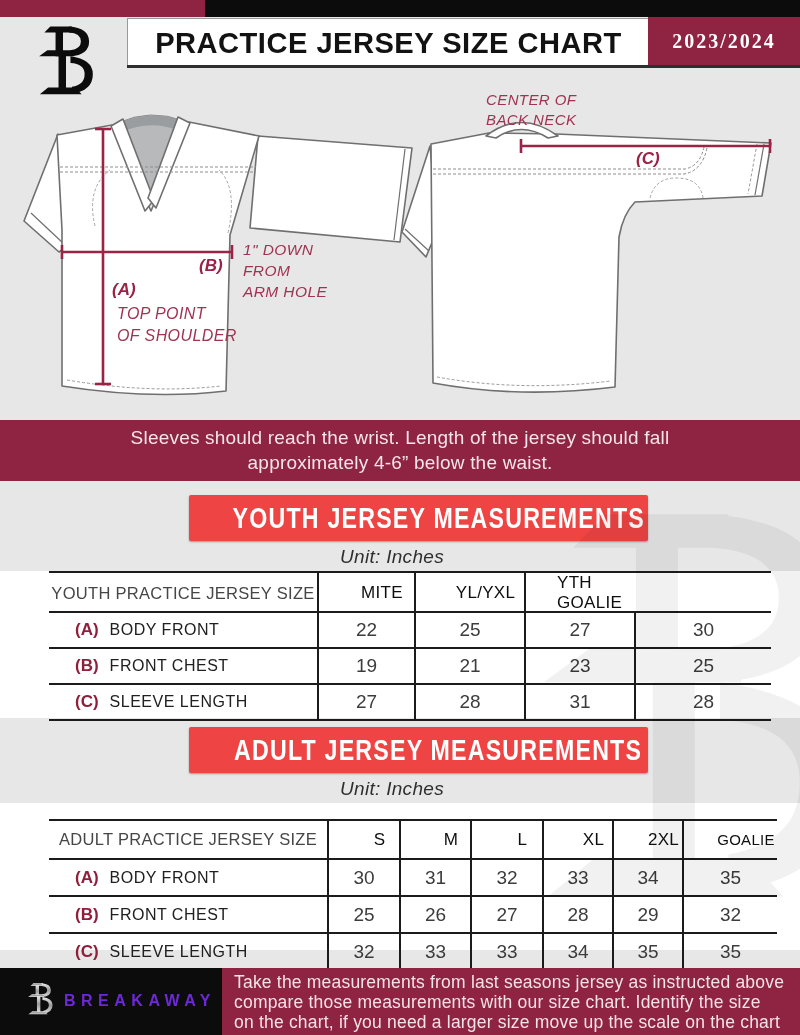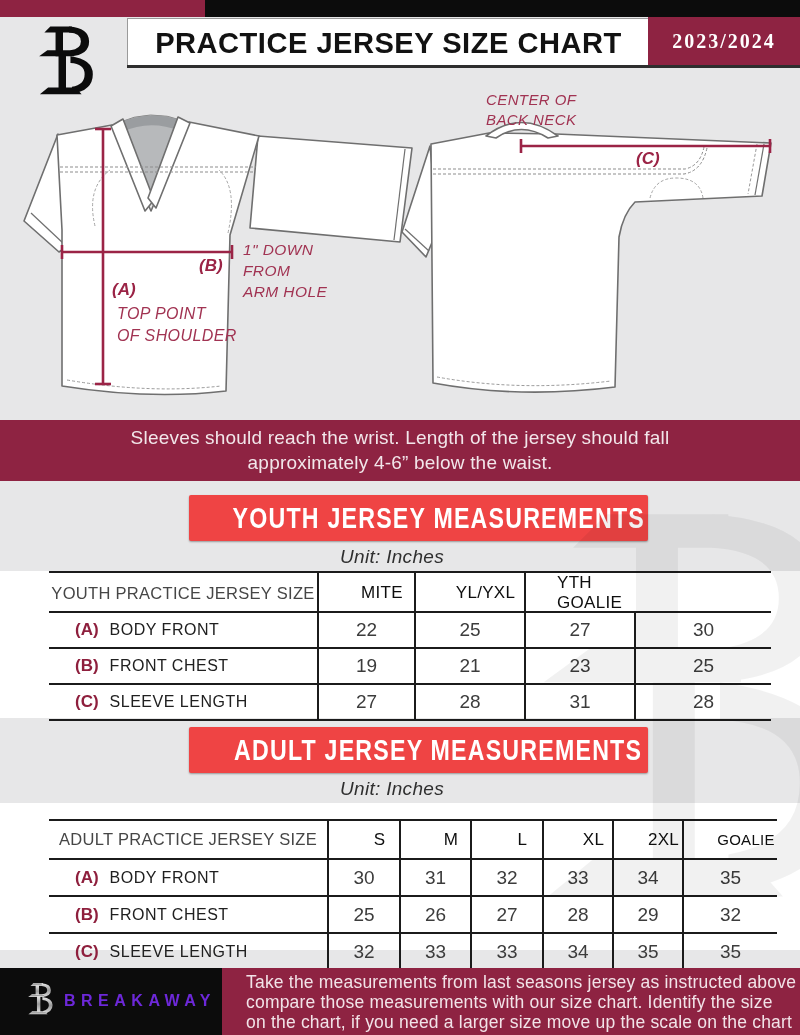--- a/index.html
+++ b/index.html
@@ -59,21 +59,21 @@
   .row-label{font-size:16px;color:#202020;letter-spacing:0.5px;}
   .val{font-size:19px;color:#3c3c3c;}
   .tbl-youth{left:49px;top:571px;width:722px;}
   .tbl-adult{left:49px;top:803px;width:728px;margin-top:16px;}
   .hrow{height:38px;} .drow{height:34px;}
   .at .hrow{height:37px;} .at .drow{height:35px;}
 
   
   .footer-black{left:0;top:968px;width:222px;height:67px;background:#0c0c0c;}
   .footer-maroon{left:222px;top:968px;width:578px;height:67px;background:#8e2342;
-                 display:flex;flex-direction:column;justify-content:center;padding-left:24px;box-sizing:border-box;}
+                 display:flex;flex-direction:column;justify-content:center;padding-left:12px;box-sizing:border-box;}
   .footer-maroon div{color:#f2e3e8;font-size:17.5px;line-height:20px;letter-spacing:0.2px;white-space:nowrap;}
   .brand-text{left:64px;top:992px;color:#6d28d9;font-weight:bold;font-size:16px;letter-spacing:5.5px;white-space:nowrap;}
   .footer-logo{left:22px;top:978px;}
 
   .logo-main{left:25px;top:22px;}
   .watermark{left:468px;top:470px;opacity:0.05;pointer-events:none;z-index:6;}
 </style>
 </head>
 <body>
 

